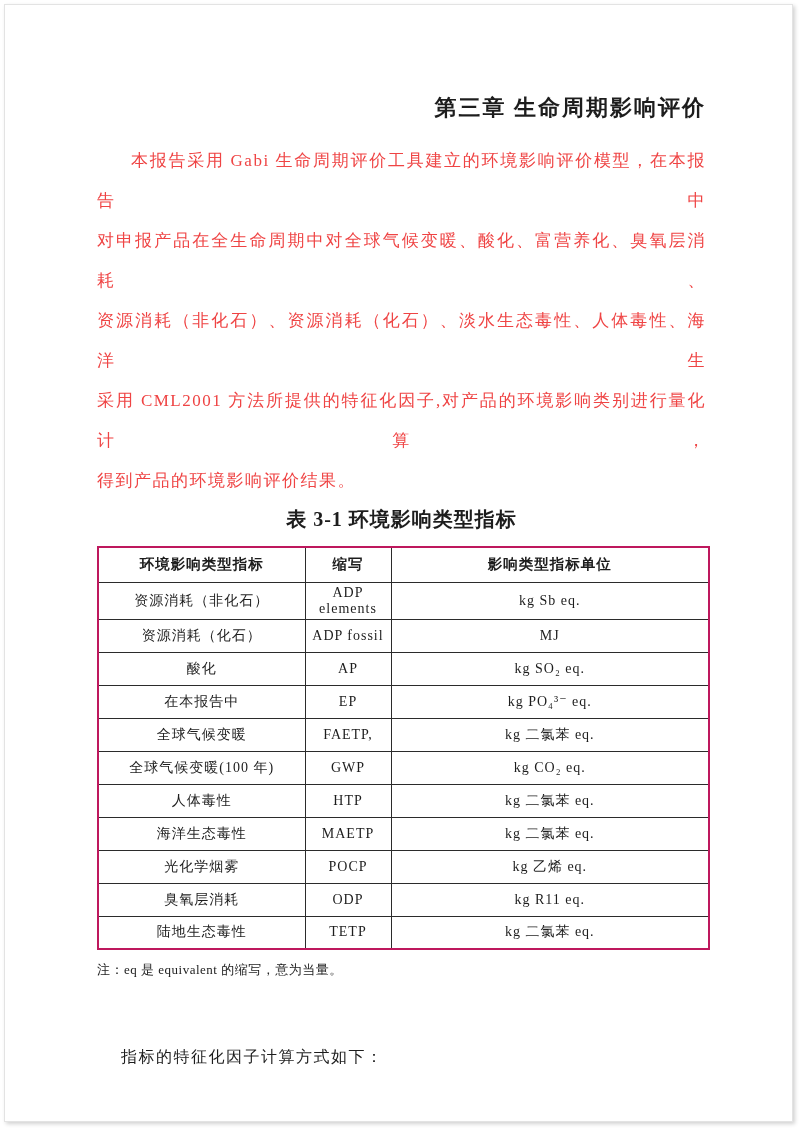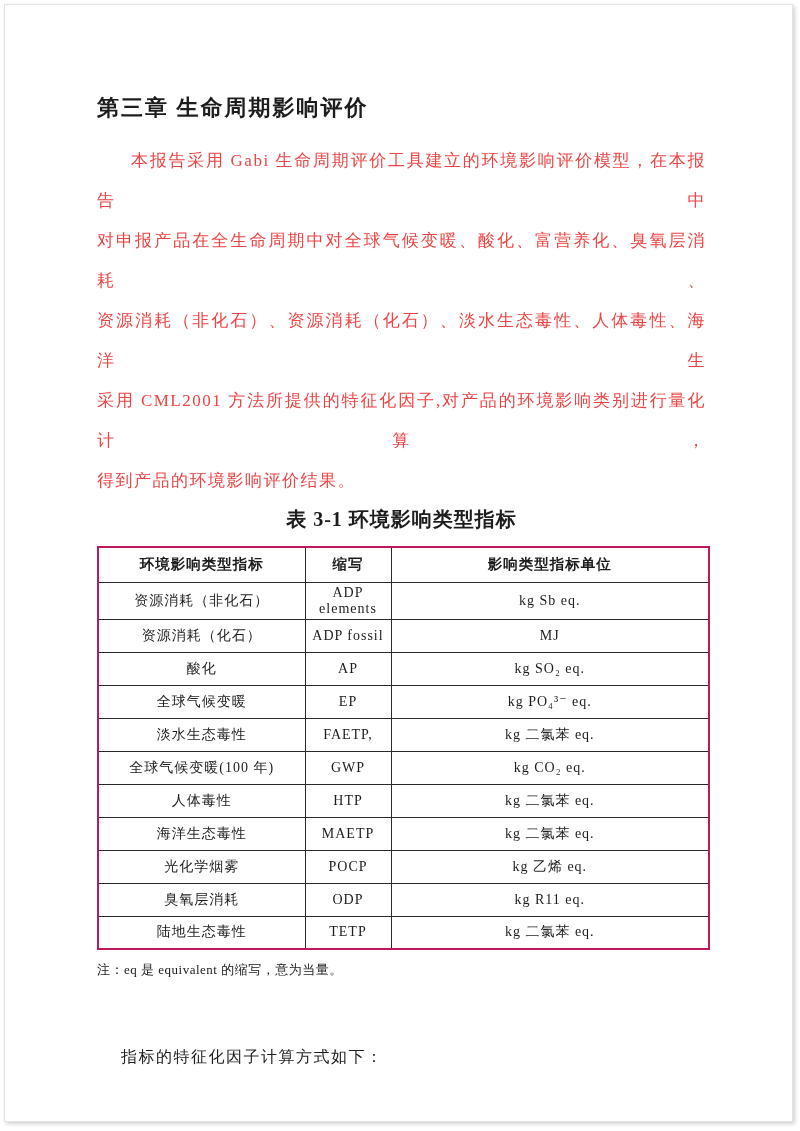--- a/index.html
+++ b/index.html
@@ -15,21 +15,21 @@
     width: 789px; height: 1118px;
     background: #ffffff;
     border: 1px solid #e3e3e3;
     box-shadow: 2px 2px 4px rgba(0,0,0,0.18);
   }
   .content {
     padding: 0 86px 0 92px;
   }
   .chapter-title {
     margin-top: 88px;
-    text-align: left;
+    text-align: right;
     font-size: 22px;
     font-weight: bold;
     letter-spacing: 2px;
     line-height: 30px;
   }
   .paragraph {
     margin-top: 18px;
     font-size: 17px;
     letter-spacing: 1.5px;
     color: #ef4444;
@@ -129,26 +129,26 @@
           <td>资源消耗（化石）</td>
           <td>ADP fossil</td>
           <td>MJ</td>
         </tr>
         <tr>
           <td>酸化</td>
           <td>AP</td>
           <td>kg SO₂ eq.</td>
         </tr>
         <tr>
-          <td>全球气候变暖</td>
+          <td>在本报告中</td>
           <td>EP</td>
           <td>kg PO₄³⁻ eq.</td>
         </tr>
         <tr>
-          <td>淡水生态毒性</td>
+          <td>全球气候变暖</td>
           <td>FAETP,</td>
           <td>kg 二氯苯 eq.</td>
         </tr>
         <tr>
           <td>全球气候变暖(100 年)</td>
           <td>GWP</td>
           <td>kg CO₂ eq.</td>
         </tr>
         <tr>
           <td>人体毒性</td>

